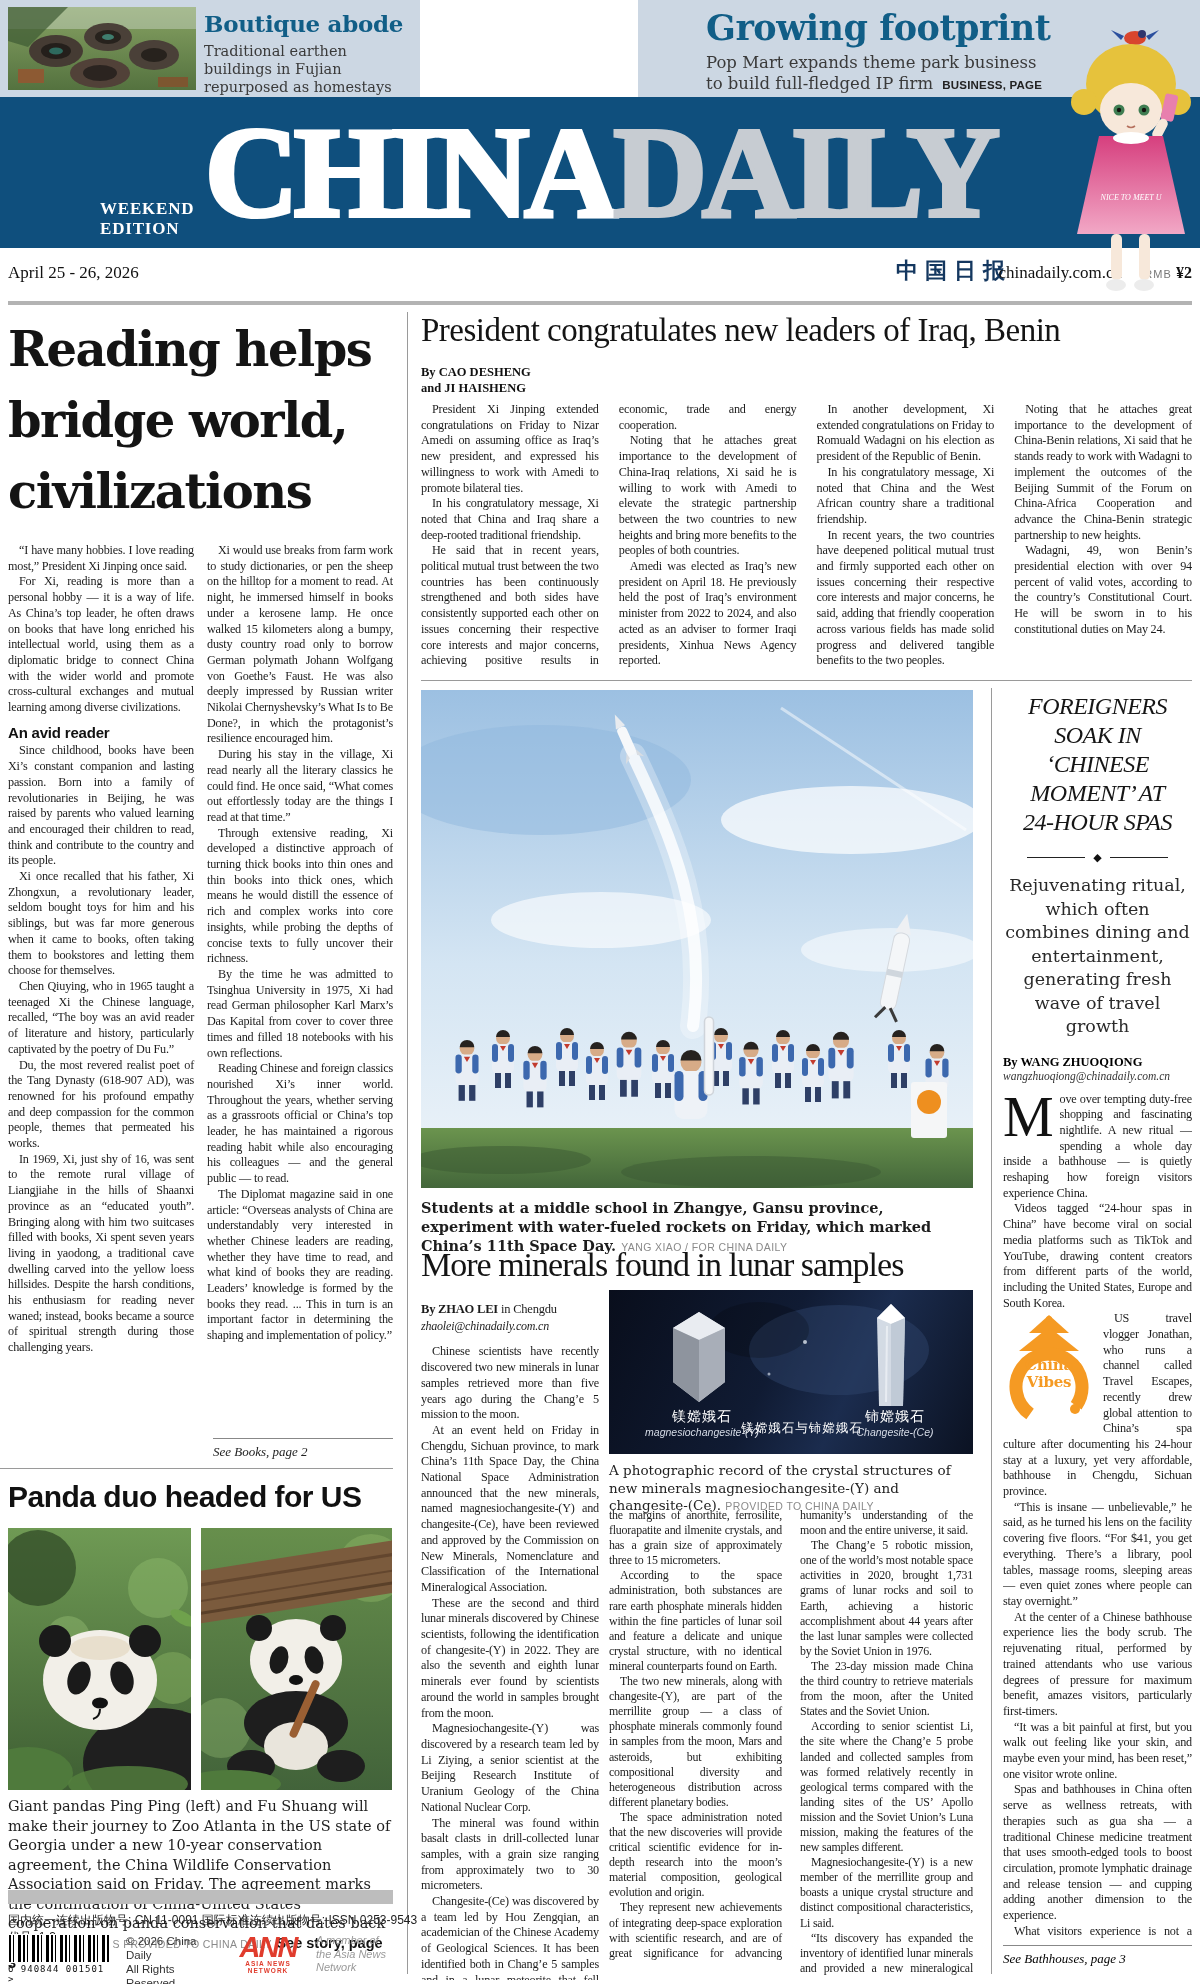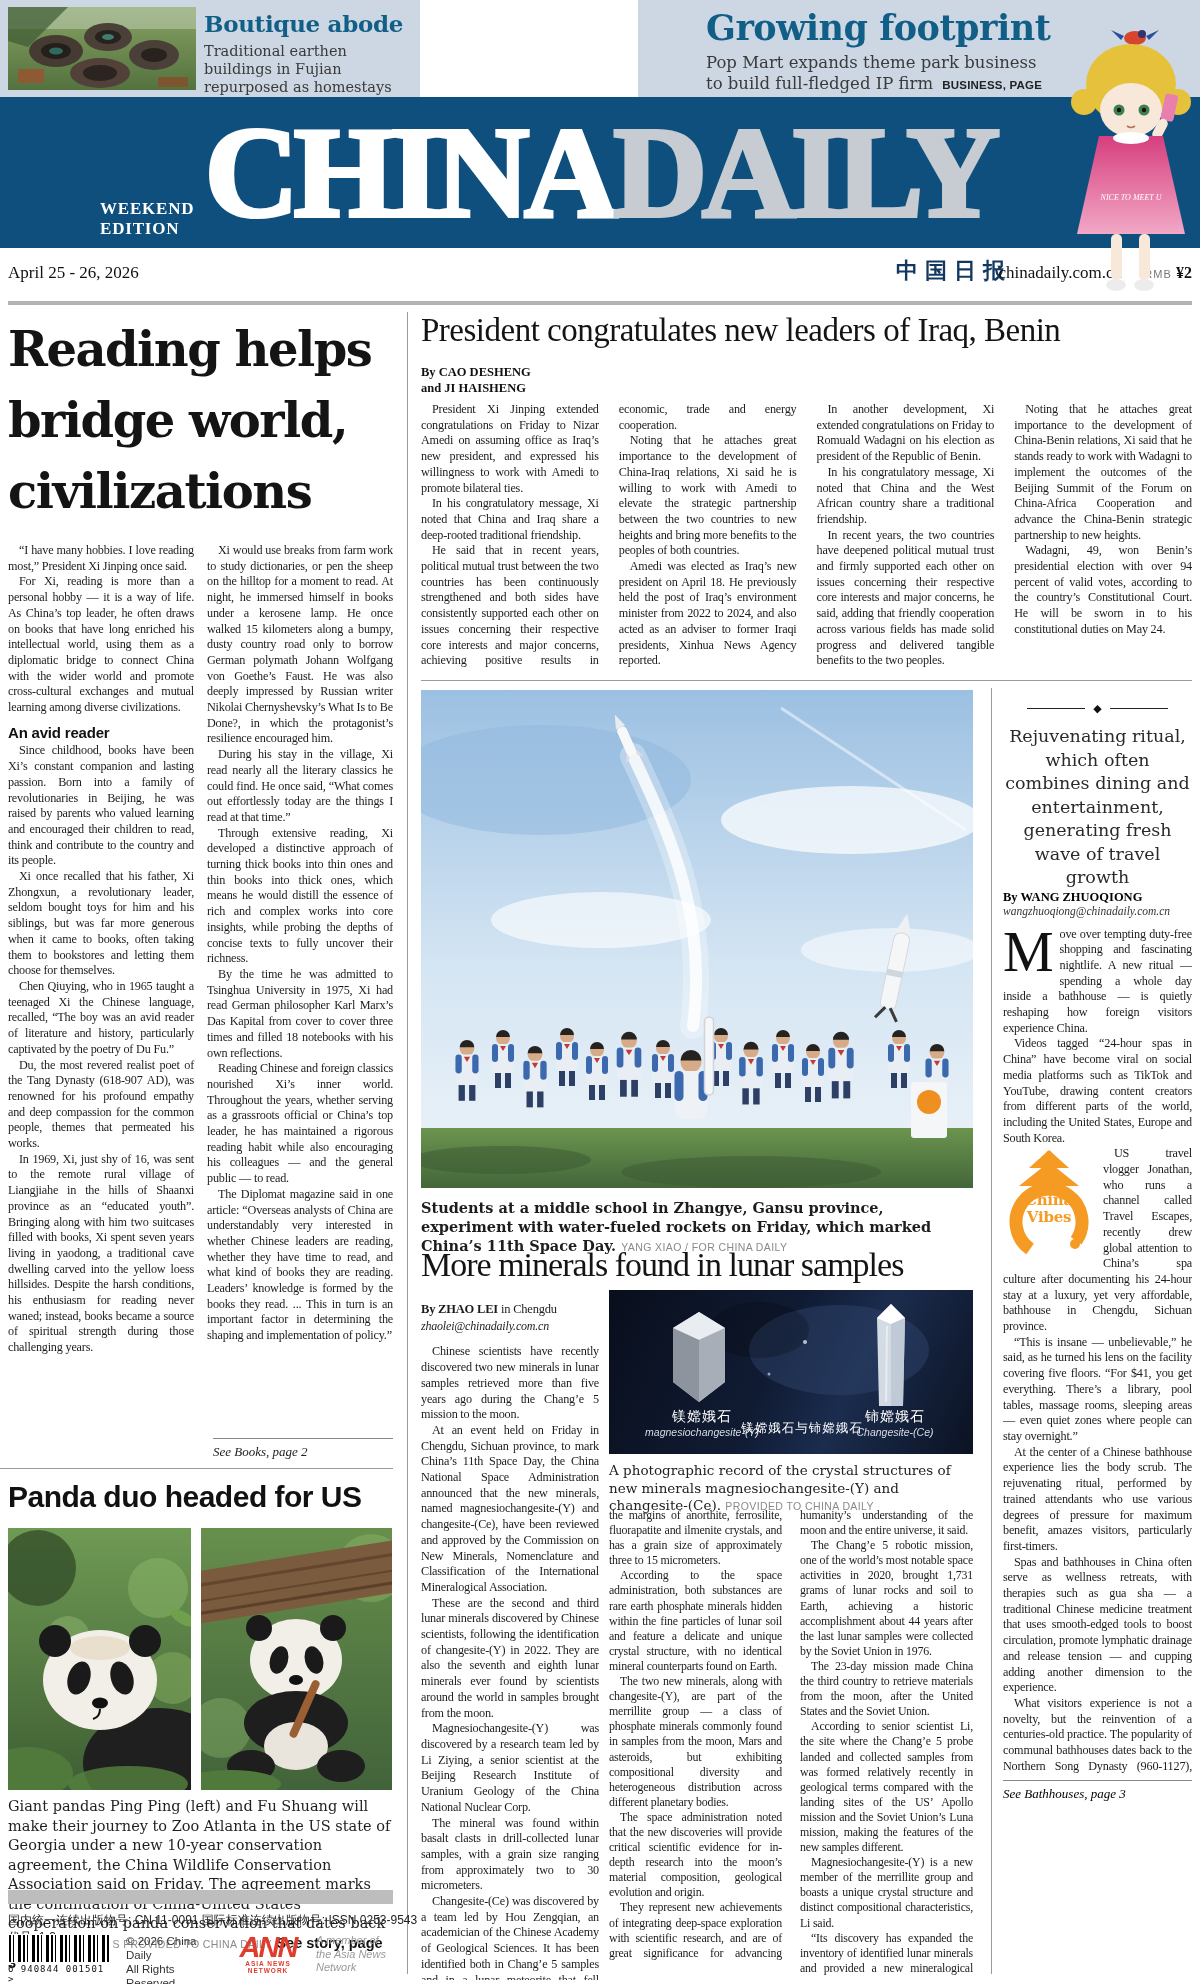--- a/index.html
+++ b/index.html
@@ -86,21 +86,21 @@
   .min-cap { position:absolute; left:609px; top:1462px; width:364px; font-family:"DejaVu Serif", serif; font-size:13.5px; line-height:17.5px; color:#222; }
   .min-rest { position:absolute; left:609px; top:1508px; width:364px; height:470px; column-count:2; column-gap:18px; overflow:hidden; font-size:11.9px; line-height:15.1px; }
 
   
   .side { position:absolute; left:1003px; top:688px; width:189px; }
   .side-h { margin-top:4px; text-align:center; font-family:"Liberation Serif", serif; font-style:italic; font-size:24px; line-height:29px; color:#161616; letter-spacing:-0.5px; }
   .side-div { display:flex; align-items:center; justify-content:center; margin:14px 0 10px; }
   .side-div .ln { width:58px; height:1px; background:#222; }
   .side-div .dia { margin:0 8px; font-size:11px; color:#111; }
   .side-deck { text-align:center; font-family:"DejaVu Serif", serif; font-size:17.5px; line-height:23.5px; color:#2a2a2a; }
-  .side-by { margin-top:0; font-weight:bold; font-size:12.5px; }
+  .side-by { margin-top:16px; font-weight:bold; font-size:12.5px; }
   .side-mail { font-style:italic; font-size:11.5px; color:#333; }
   .side-body { margin-top:10px; max-height:846px; overflow:hidden; }
   .dropcap { float:left; font-family:"Liberation Serif", serif; font-size:57px; line-height:46px; padding:2px 6px 0 0; color:#111; }
   .vibes { float:left; width:92px; height:112px; margin:4px 8px 2px 0; position:relative; }
   .vibes-txt { position:absolute; left:0; top:42px; width:92px; text-align:center; color:#f59a23; font-family:"DejaVu Serif", serif; font-weight:bold; font-size:15px; line-height:17px; }
   .see-bath { border-top:1px solid #888; margin-top:7px; padding-top:5px; font-style:italic; font-size:13px; }
 
   
   .panda-h { position:absolute; left:8px; top:1480px; font-family:"Liberation Sans", sans-serif; font-weight:bold; font-size:30px; letter-spacing:-0.5px; color:#111; }
   .pp { position:absolute; top:1528px; height:262px; overflow:hidden; }
@@ -424,20 +424,27 @@
     <p>The space administration noted that the new discoveries will provide critical scientific evidence for in-depth research into the moon’s material composition, geological evolution and origin.</p>
     <p>They represent new achievements of integrating deep-space exploration with scientific research, and are of great significance for advancing humanity’s understanding of the moon and the entire universe, it said.</p>
     <p>The Chang’e 5 robotic mission, one of the world’s most notable space activities in 2020, brought 1,731 grams of lunar rocks and soil to Earth, achieving a historic accomplishment about 44 years after the last lunar samples were collected by the Soviet Union in 1976.</p>
     <p>The 23-day mission made China the third country to retrieve materials from the moon, after the United States and the Soviet Union.</p>
     <p>According to senior scientist Li, the site where the Chang’e 5 probe landed and collected samples from was formed relatively recently in geological terms compared with the landing sites of the US’ Apollo mission and the Soviet Union’s Luna mission, making the features of the new samples different.</p>
     <p>Magnesiochangesite-(Y) is a new member of the merrillite group and boasts a unique crystal structure and distinct compositional characteristics, Li said.</p>
     <p>“Its discovery has expanded the inventory of identified lunar minerals and provided a new mineralogical reference for research on the moon’s formation and evolution, magmatic activities and chemical differentiation processes,” he added.</p>
   </div>
 
   <div class="side">
+    <div class="side-h">
+      <div>FOREIGNERS</div>
+      <div>SOAK IN</div>
+      <div>‘CHINESE</div>
+      <div>MOMENT’ AT</div>
+      <div>24-HOUR SPAS</div>
+    </div>
     <div class="side-div">
         <span class="ln"></span>
         <span class="dia">◆</span>
         <span class="ln"></span>
       </div>
     <div class="side-deck">Rejuvenating ritual, which often combines dining and entertainment, generating fresh wave of travel growth</div>
     <div class="side-by">By WANG ZHUOQIONG</div>
     <div class="side-mail">wangzhuoqiong@chinadaily.com.cn</div>
     <div class="side-body bodytxt">
       <p style="text-indent:0;"><span class="dropcap">M</span><span>ove over tempting duty-free shopping and fascinating nightlife. A new ritual — spending a whole day inside a bathhouse — is quietly reshaping how foreign visitors experience China.</span></p>
@@ -452,20 +459,21 @@
             <circle cx="72" cy="94" r="5" fill="#f59a23"></circle>
         </svg>
         <div class="vibes-txt">
           <div>China</div>
             <div>Vibes</div>
         </div>
       </div>
       <p>US travel vlogger Jonathan, who runs a channel called Travel Escapes, recently drew global attention to China’s spa culture after documenting his 24-hour stay at a luxury, yet very affordable, bathhouse in Chengdu, Sichuan province.</p>
       <p>“This is insane — unbelievable,” he said, as he turned his lens on the facility covering five floors. “For $41, you get everything. There’s a library, pool tables, massage rooms, sleeping areas — even quiet zones where people can stay overnight.”</p>
       <p>At the center of a Chinese bathhouse experience lies the body scrub. The rejuvenating ritual, performed by trained attendants who use various degrees of pressure for maximum benefit, amazes visitors, particularly first-timers.</p>
+      <p>“It was a bit painful at first, but you walk out feeling like your skin, and maybe even your mind, has been reset,” one visitor wrote online.</p>
       <p>Spas and bathhouses in China often serve as wellness retreats, with therapies such as gua sha — a traditional Chinese medicine treatment that uses smooth-edged tools to boost circulation, promote lymphatic drainage and release tension — and cupping adding another dimension to the experience.</p>
       <p>What visitors experience is not a novelty, but the reinvention of a centuries-old practice. The popularity of communal bathhouses dates back to the Northern Song Dynasty (960-1127), although modern facilities have evolved into sprawling, all-in-one social spaces.</p>
     </div>
     <div class="see-bath">See Bathhouses, page 3</div>
   </div>
 
   <div class="panda-h">Panda duo headed for US</div>
 
   <div class="pp pp1">
     <svg width="183" height="262" viewBox="0 0 183 262">

